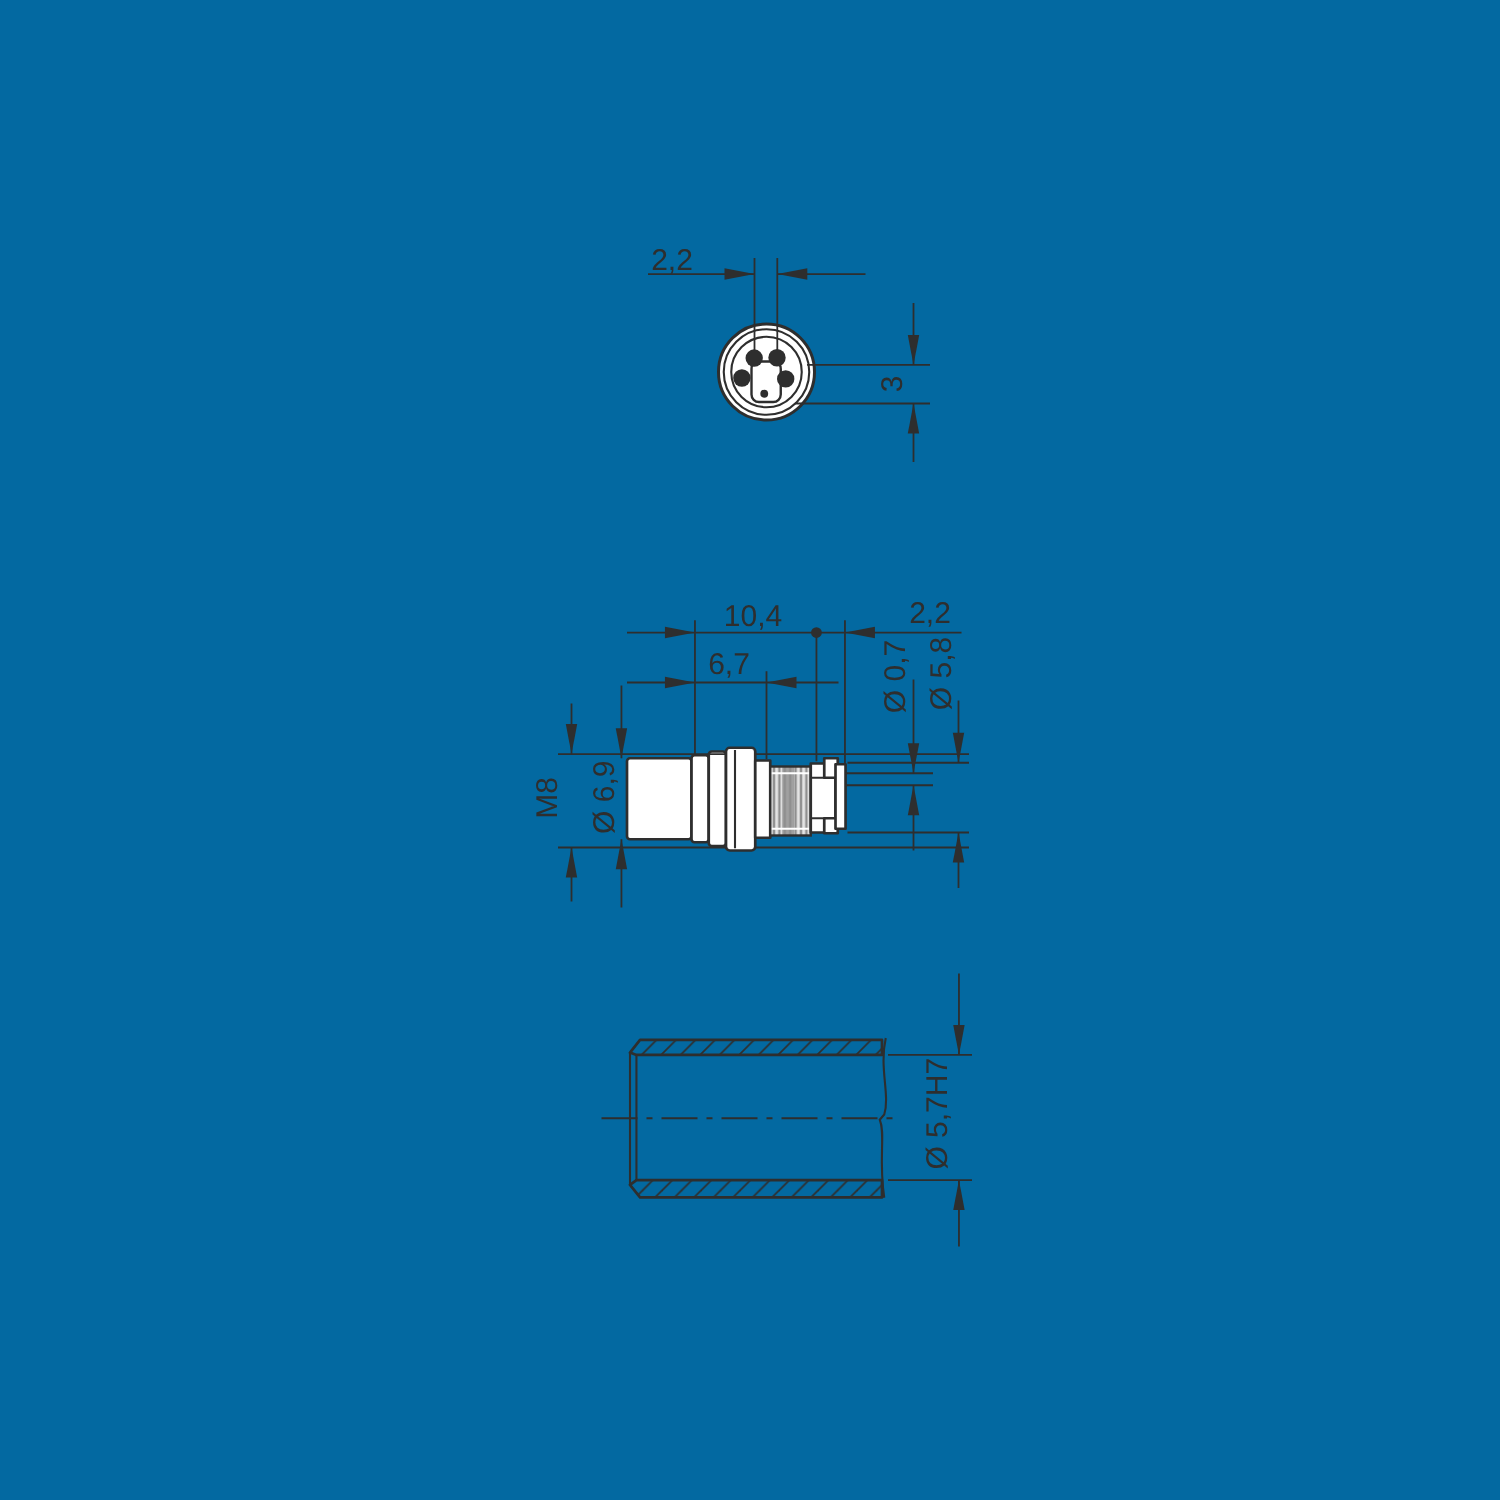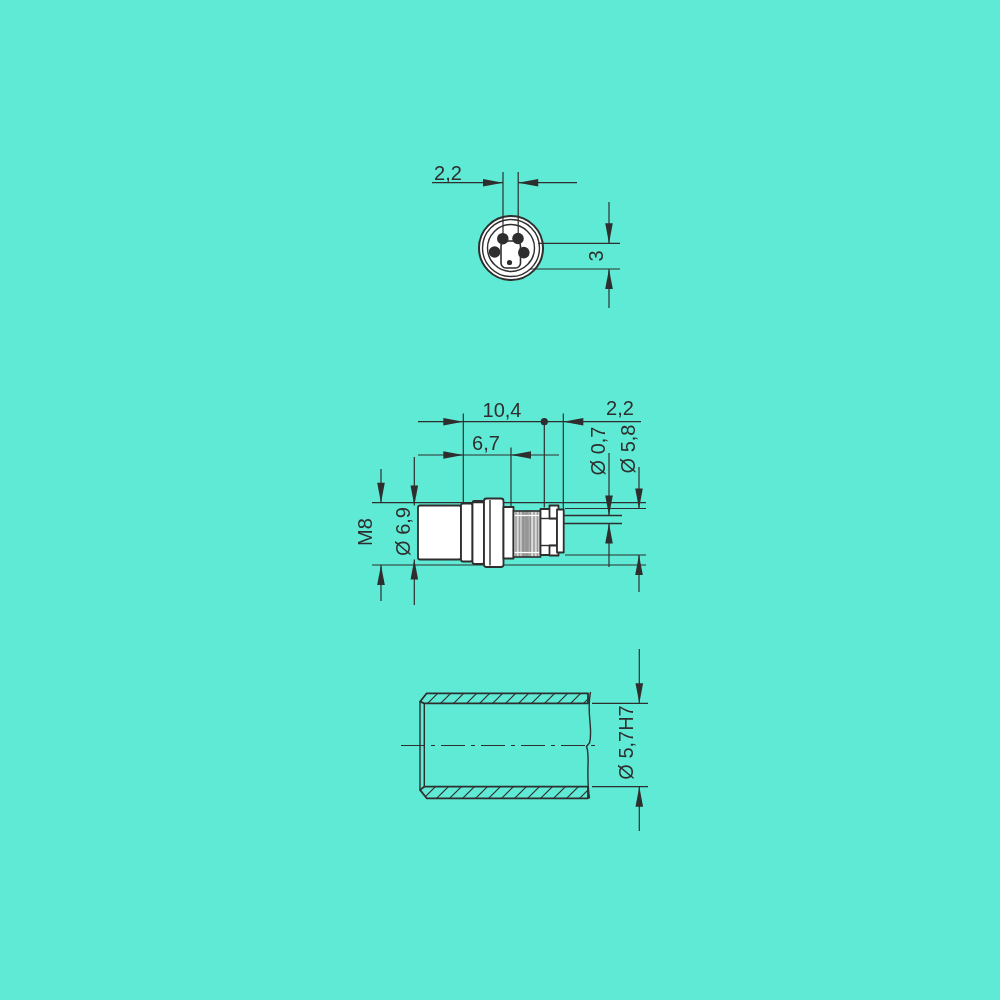--- a/index.html
+++ b/index.html
@@ -1,16 +1,16 @@
 <!DOCTYPE html>
 <html><head>
 <meta charset="utf-8">
 <style>
   html,body{margin:0;padding:0;background:#ffffff;}
-  .canvas{width:1000px;height:1000px;background:#5eead4;position:relative;}
+  .canvas{width:1000px;height:1000px;background:#0369a1;position:relative;}
   svg{display:block;}
   .ol{fill:#ffffff;stroke:#2e2e2e;stroke-width:1.8;stroke-linejoin:round;}
   .ol-thin{fill:none;stroke:#2e2e2e;stroke-width:1.4;}
   .dim{fill:none;stroke:#2e2e2e;stroke-width:1.2;}
   .arrow{fill:#2e2e2e;stroke:none;}
   .dim-text{font-family:"Liberation Sans", sans-serif;font-size:20px;fill:#2e2e2e;}
   .knurl-band{fill:#a0a0a0;stroke:none;}
   .knurl-base{fill:#e3e3e3;stroke:none;}
   .white-line{stroke:#ffffff;stroke-width:1.2;fill:none;}
 </style>

